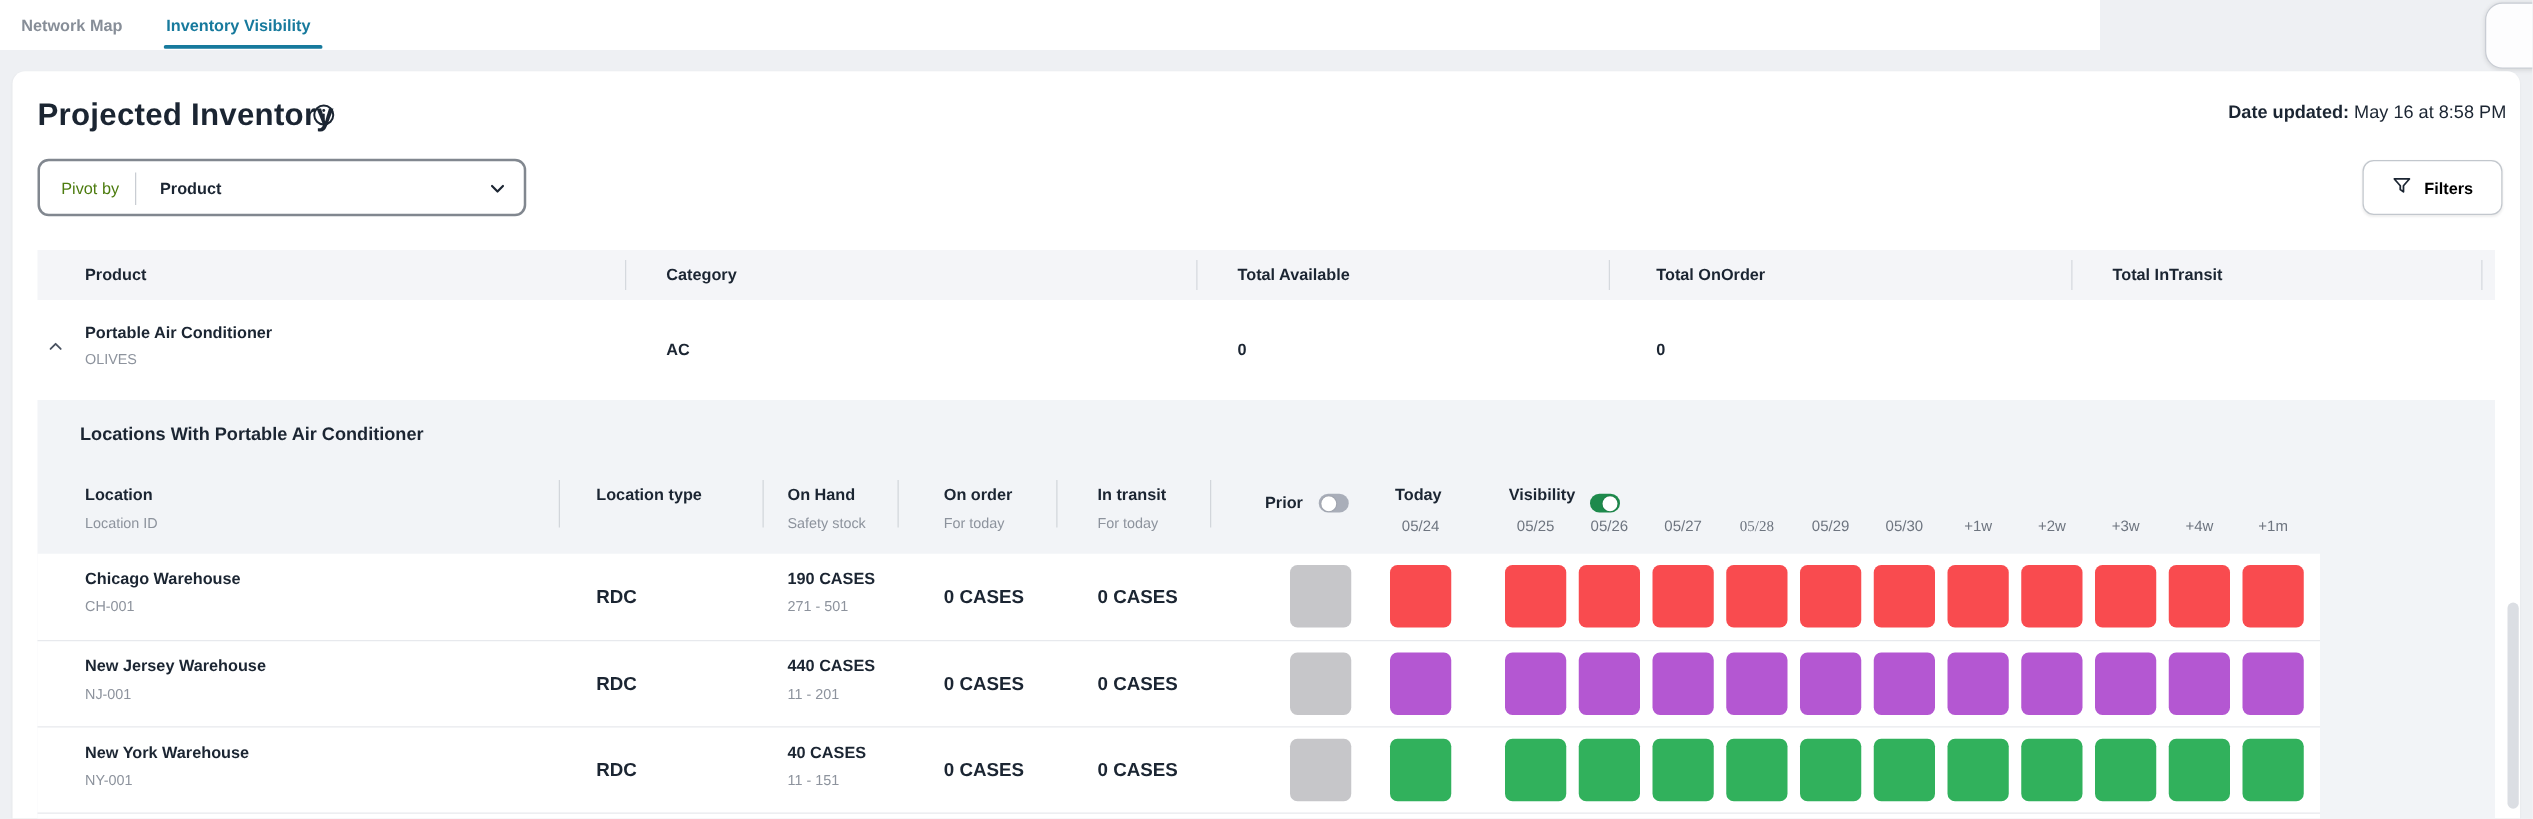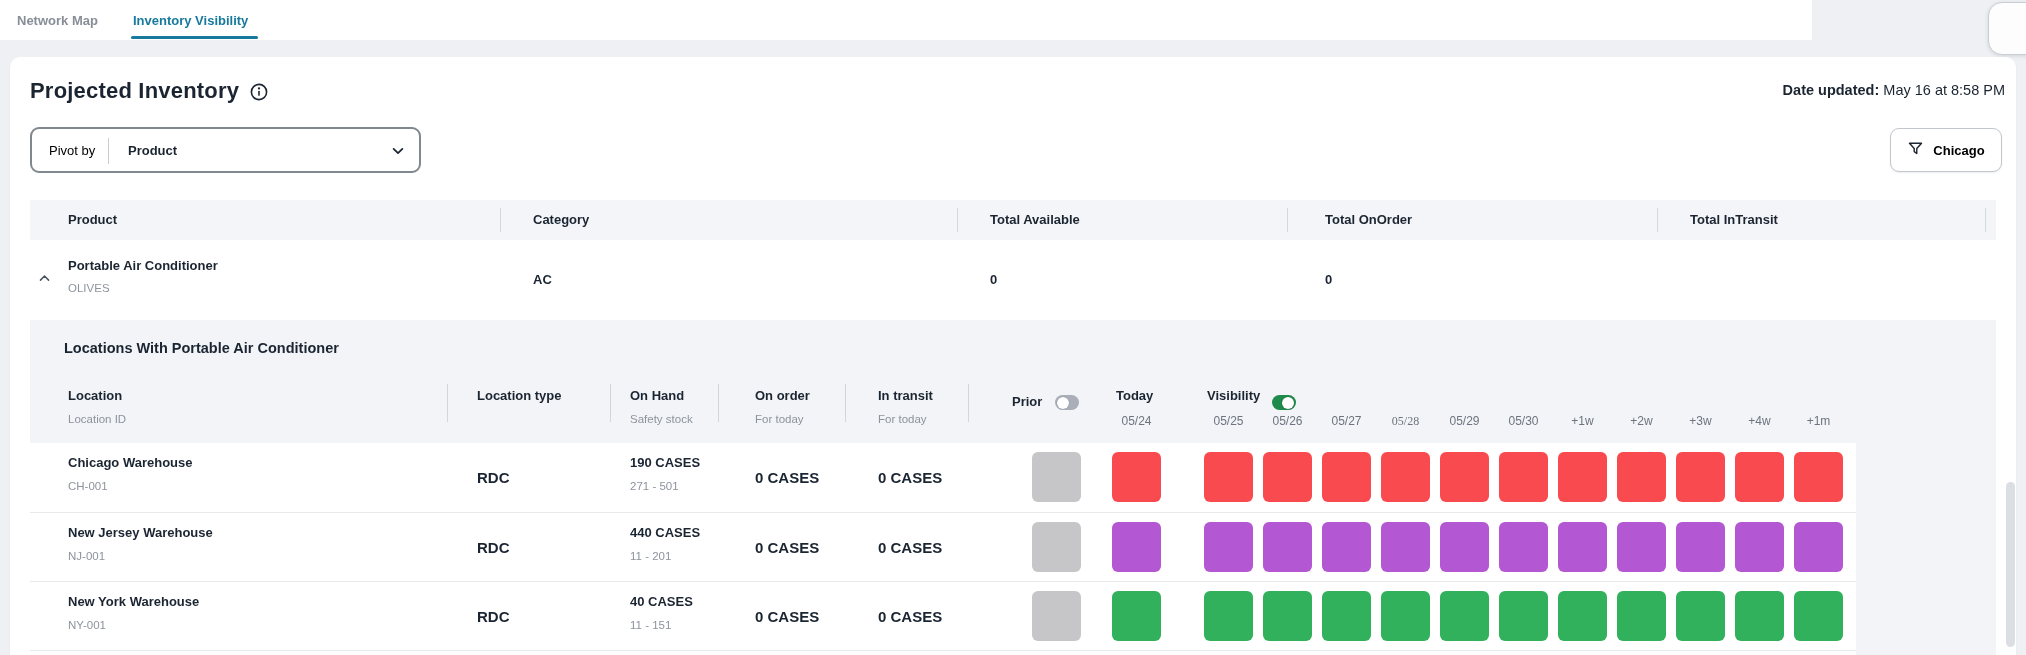--- a/index.html
+++ b/index.html
@@ -1,39 +1,39 @@
 <!DOCTYPE html>
 <html><head>
 <meta charset="utf-8">
 <style>
   *{margin:0;padding:0;box-sizing:border-box}
   html,body{background:#eef0f3}
   body{font-family:"Liberation Sans","DejaVu Sans",sans-serif;color:#1b2532}
   #screen{position:relative;width:2026px;height:655px;overflow:hidden;background:#eef0f3}
 
   
-  .tabbar{position:absolute;left:0;top:0;width:1812px;height:40px;background:#fff}
+  .tabbar{position:absolute;left:0;top:0;width:1680px;height:40px;background:#fff}
   .tab{position:absolute;top:0;height:40px;display:flex;align-items:center;font-size:13px;font-weight:700;cursor:pointer;white-space:nowrap}
   .tab-inactive{left:17px;color:#878e98}
   .tab-active{left:133px;color:#177a9d}
   .tab-underline{position:absolute;left:131px;top:36px;width:127px;height:3px;background:#177a9d;border-radius:2px}
 
   
   .floating-widget{position:absolute;left:1988px;top:2px;width:72px;height:53px;background:#fdfdfe;border:1px solid #c9cdd4;border-radius:14px;box-shadow:0 1px 4px rgba(0,0,0,.12)}
 
   
   .card{position:absolute;left:10px;top:57px;width:2006px;height:598px;background:#fff;border-radius:10px 10px 0 0;box-shadow:0 1px 2px rgba(0,0,0,.05)}
-  .page-title{position:absolute;left:20px;top:21px;font-size:22px;font-weight:700;letter-spacing:.2px}
+  .page-title{position:absolute;left:20px;top:21px;font-size:25px;font-weight:700;letter-spacing:.2px}
   .info-icon{position:absolute;left:240px;top:26px;width:18px;height:18px;cursor:pointer}
   .date-updated{position:absolute;right:11px;top:25px;font-size:14.5px;white-space:nowrap}
   .date-updated .lbl{font-weight:700}
 
   
   .pivot{position:absolute;left:20px;top:70px;width:391px;height:46px;border:2px solid #81878f;border-radius:9px;background:#fff;cursor:pointer}
-  .pivot-label{position:absolute;left:17px;top:14px;font-size:13px;color:#000000}
+  .pivot-label{position:absolute;left:17px;top:14px;font-size:13px;color:#4d7c0f}
   .pivot-divider{position:absolute;left:76px;top:9px;width:1px;height:26px;background:#c9cdd3}
   .pivot-value{position:absolute;left:96px;top:14px;font-size:13px;font-weight:700}
   .pivot-chevron{position:absolute;right:14px;top:15px}
 
   
   .filters-btn{position:absolute;left:1880px;top:71px;width:112px;height:44px;border:1px solid #c2c7cd;border-radius:9px;background:#fff;box-shadow:0 1px 2px rgba(0,0,0,.07);cursor:pointer;display:flex;align-items:center;justify-content:center;gap:9px;font-size:13px;font-weight:700}
 
   
   .main-header{position:absolute;left:20px;top:143px;width:1966px;height:40px;background:#f4f5f8}
   .hl{position:absolute;top:0;height:40px;line-height:40px;font-size:13px;font-weight:700;white-space:nowrap}
@@ -127,21 +127,21 @@
         </svg>
       </span>
     </div>
 
     <button class="filters-btn">
       <span>
         <svg width="17" height="17" viewBox="0 0 24 24">
           <path d="M3.5 4.5h17l-6.7 7.6v6.9l-3.6-2.6v-4.3L3.5 4.5z" fill="none" stroke="#1b2532" stroke-width="2" stroke-linejoin="round"></path>
         </svg>
       </span>
-      <span>Chicago</span>
+      <span>Filters</span>
     </button>
 
     <div class="main-header">
       <div class="hl c1">Product</div>
       <div class="hl c2">Category</div>
       <div class="hl c3">Total Available</div>
       <div class="hl c4">Total OnOrder</div>
       <div class="hl c5">Total InTransit</div>
       <div class="hdiv d1"></div>
       <div class="hdiv d2"></div>

